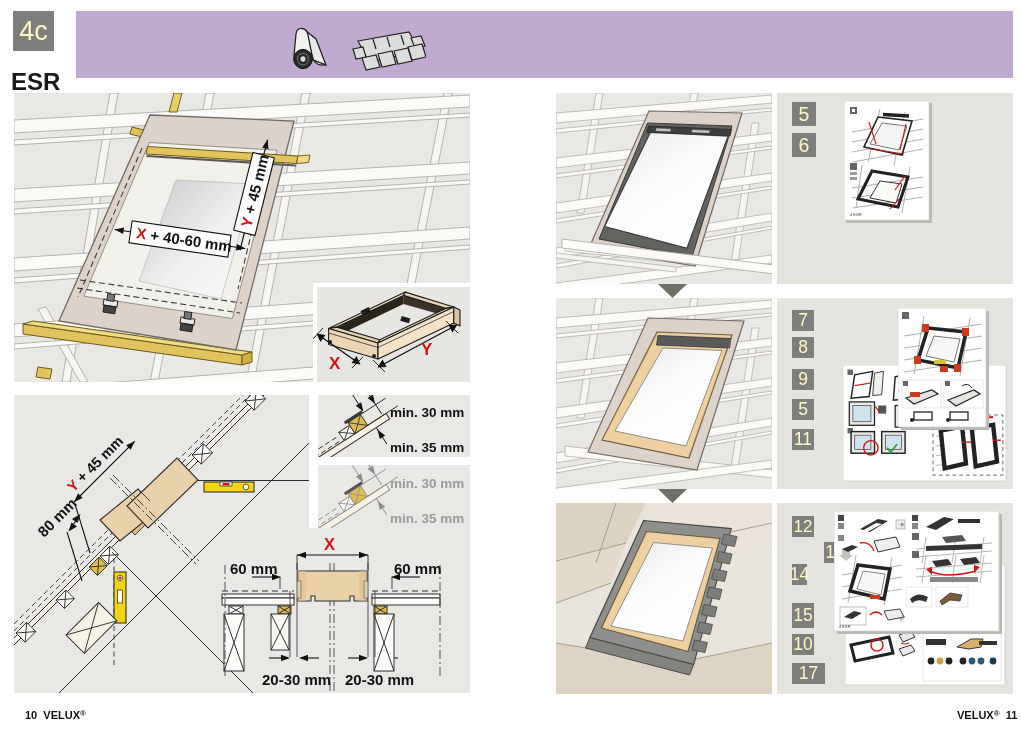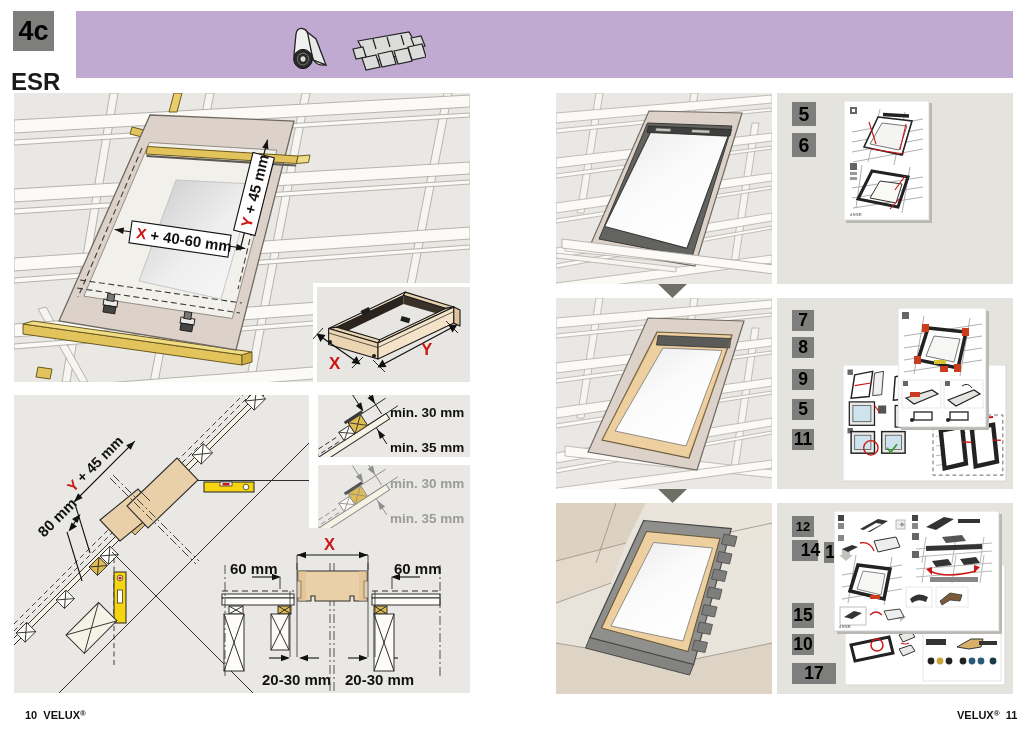--- a/index.html
+++ b/index.html
@@ -1,20 +1,20 @@
 <!DOCTYPE html>
 <html><head>
 <meta charset="utf-8">
 <style>
   html,body{margin:0;padding:0;background:#fff;}
   *{-webkit-font-smoothing:antialiased;}
   body{width:1021px;height:731px;position:relative;overflow:hidden;
        font-family:"Liberation Sans", sans-serif;}
   .abs{position:absolute;}
-  .badge{position:absolute;background:#7e7e7d;color:#000000;font-weight:bold;
+  .badge{position:absolute;background:#7e7e7d;color:#fef9c3;font-weight:normal;
          display:flex;align-items:center;justify-content:center;}
 </style>
 </head>
 <body>
 
 <div class="badge" style="left:13px;top:11px;width:41px;height:40px;font-size:27px;">4c</div>
 
 <div class="abs" style="left:11px;top:52px;font-size:24px;font-weight:bold;color:#1a1a1a;margin-top:16px;">ESR</div>
 
 <div class="abs" style="left:76px;top:11px;width:937px;height:67px;background:#c1aad1;"></div>
@@ -710,26 +710,26 @@
 
   <polygon points="90.5,28.5 164,35.5 132,148.5 45.5,125" fill="#eecfa0" stroke="#6b5a3a" stroke-width="1.1"></polygon>
 
   <polygon points="97.5,39.5 156.5,45 127,138 55,123" fill="url(#glass2)" stroke="#777" stroke-width="0.8"></polygon>
 
   <polygon points="33.8,134.7 137.6,161.6 133.5,172 29.5,145" fill="#83837f" stroke="#4a4a4a" stroke-width="1"></polygon>
 </svg>
 
 <div class="abs" style="left:777px;top:503px;width:236px;height:191px;background:#e4e3de;"></div>
 
-<div class="badge" style="left:792px;top:516px;width:22px;height:21px;font-size:13px;">12</div>
+<div class="badge" style="left:792px;top:516px;width:22px;height:21px;font-size:17px;">12</div>
 <div class="badge" style="left:824px;top:542px;width:22px;height:21px;font-size:17.5px;">13</div>
-<div class="badge" style="left:792px;top:540px;width:15px;height:21px;font-size:17.5px;padding-left:11px;">14</div>
+<div class="badge" style="left:792px;top:564px;width:15px;height:21px;font-size:17.5px;">14</div>
 <div class="badge" style="left:792px;top:603px;width:22px;height:25px;font-size:17.5px;">15</div>
 <div class="badge" style="left:792px;top:634px;width:22px;height:21px;font-size:17.5px;">10</div>
-<div class="badge" style="left:792px;top:663px;width:44px;height:21px;font-size:17.5px;">17</div>
+<div class="badge" style="left:792px;top:663px;width:33px;height:21px;font-size:17.5px;">17</div>
 
 <svg class="abs" style="left:845px;top:565px;" width="161" height="121" viewBox="0 0 161 121">
   <rect x="0" y="0" width="160" height="120" fill="#fff" stroke="#d0cfcb" stroke-width="0.8"></rect>
   <g transform="translate(4,62)">
     <rect x="0" y="0" width="5" height="5" fill="#666"></rect>
     <polygon points="2,18 40,10 44,26 6,34" fill="#fff" stroke="#222" stroke-width="3"></polygon>
     <circle cx="28" cy="18" r="6" fill="none" stroke="#cc1616" stroke-width="1.5"></circle>
     <polygon points="50,8 62,4 66,10 54,15" fill="#e8e8e6" stroke="#333" stroke-width="1"></polygon>
     <polygon points="50,22 62,18 66,24 54,29" fill="#e8e8e6" stroke="#333" stroke-width="1"></polygon>
     <path d="M52,16 q4,2 8,0" stroke="#cc1616" stroke-width="1.2" fill="none"></path>

